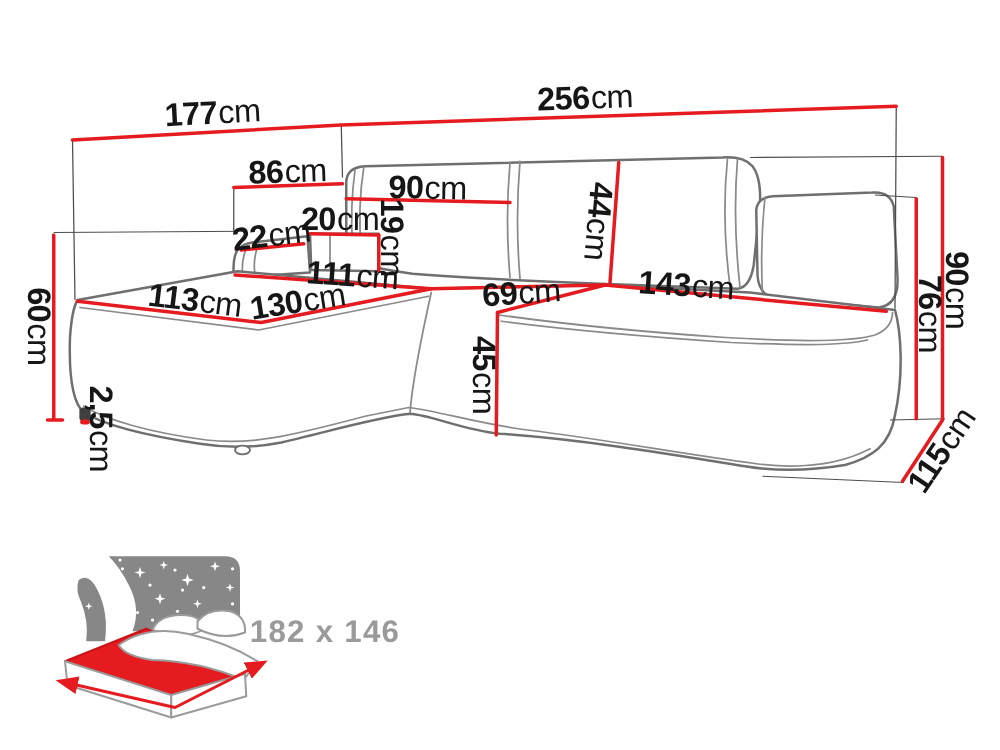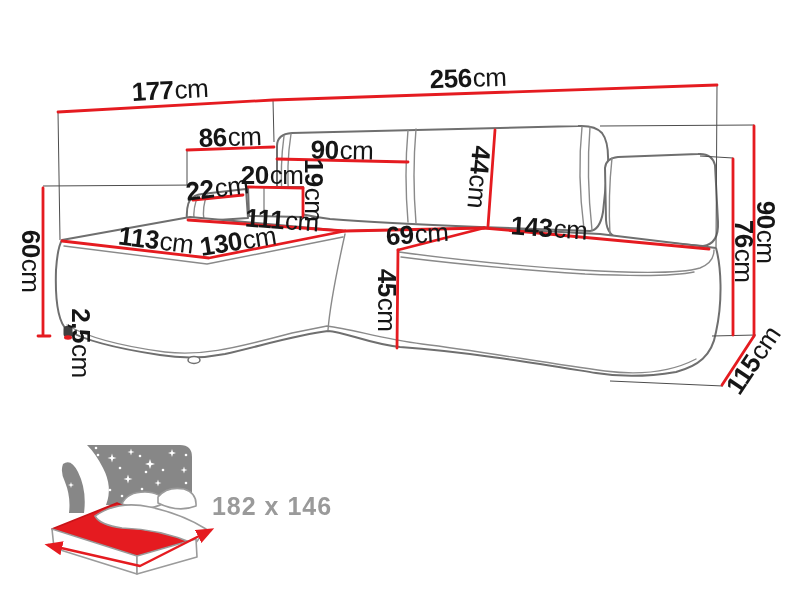--- a/index.html
+++ b/index.html
@@ -166,15 +166,15 @@
 <div class="dim" style="left:238px;top:241px;--r:-9deg"><span class="n">130</span><span class="u">cm</span></div>
 <div class="dim" style="left:417px;top:234px;--r:-4deg"><span class="n">69</span><span class="u">cm</span></div>
 <div class="dim" style="left:549px;top:228px;--r:4deg"><span class="n">143</span><span class="u">cm</span></div>
 <div class="dim" style="left:387px;top:300px;--r:90deg"><span class="n">45</span><span class="u">cm</span></div>
 <div class="dim" style="left:31px;top:261px;--r:90deg"><span class="n">60</span><span class="u">cm</span></div>
 <div class="dim" style="left:81px;top:343px;--r:90deg"><span class="n">2,5</span><span class="u">cm</span></div>
 <div class="dim" style="left:744px;top:251px;--r:90deg"><span class="n">76</span><span class="u">cm</span></div>
 <div class="dim" style="left:766px;top:232px;--r:90deg"><span class="n">90</span><span class="u">cm</span></div>
 <div class="dim" style="left:753px;top:360px;--r:-56deg"><span class="n">115</span><span class="u">cm</span></div>
 
-<div class="bed-size" style="left:272px;top:506px">182 x 146</div>
+<div class="bed-size" style="left:260px;top:506px">182 x 146</div>
 
 </div>
 
 </body></html>

